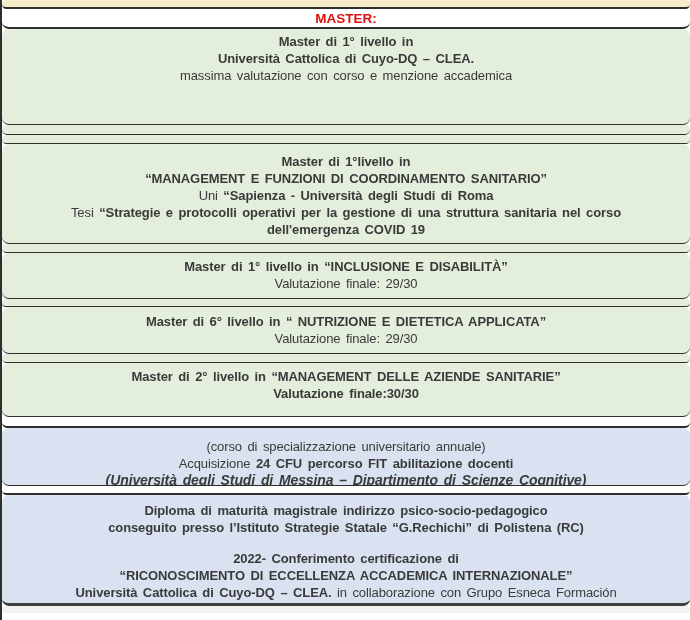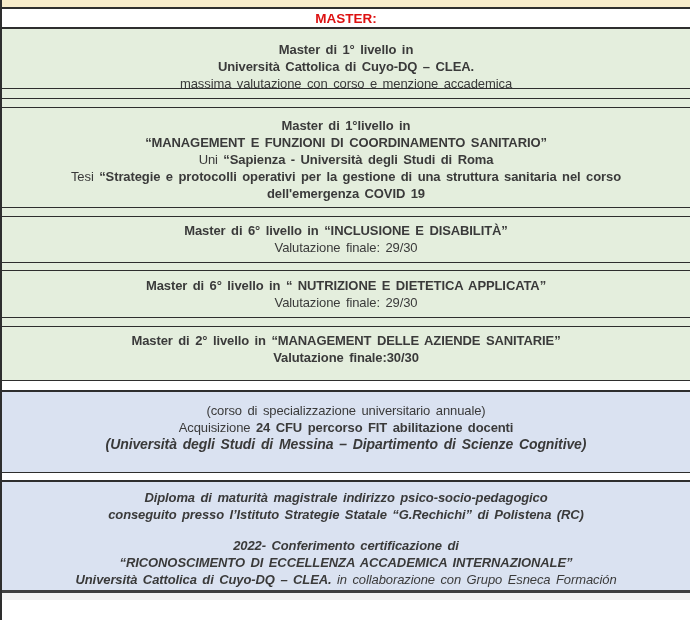--- a/index.html
+++ b/index.html
@@ -11,28 +11,29 @@
     background:#ffffff;
     border-left:2px solid #2e2e2e;
     font-family:"Liberation Sans", sans-serif;
     color:#3a3a3a;
   }
   .row {
     box-sizing:border-box;
     border-bottom:1px solid #2e2e2e;
     text-align:center;
     overflow:hidden;
+    border-radius:7px;
   }
   .cream { background:#f7ecca; }
   .green { background:#e4eedd; }
   .blue  { background:#dae2f1; }
   .white { background:#ffffff; }
   .gray  { background:#f2f2f2; border-bottom:none; }
   .bb2 { border-bottom-width:2px; }
-  .bb3 { border-bottom-width:3px; border-bottom-color:#3f3f3f;font-style:italic; }
+  .bb3 { border-bottom-width:3px; border-bottom-color:#3f3f3f; }
   .ln {
     font-size:13px;
     line-height:17px;
     white-space:nowrap;
     word-spacing:2px;
     letter-spacing:-0.1px;
   }
   .b { font-weight:bold; }
   .it { font-style:italic; font-size:14px; }
   .master-row {
@@ -46,61 +47,61 @@
 <body>
 
 <div class="page">
 
   <div class="row cream bb2" style="height:9px"></div>
 
   <div class="row white bb2 master-row" style="height:20px">
     <span>MASTER:</span>
   </div>
 
-  <div class="row green" style="height:60px; padding-top:12px">
+  <div class="row green" style="height:96px; padding-top:4px">
     <div class="ln b">Master di 1° livello in</div>
     <div class="ln b">Università Cattolica di Cuyo-DQ – CLEA.</div>
     <div class="ln">massima valutazione con corso e menzione accademica</div>
   </div>
 
   <div class="row green" style="height:10px"></div>
   <div class="row green" style="height:9px"></div>
 
   <div class="row green" style="height:100px; padding-top:9px">
     <div class="ln b">Master di 1°livello in</div>
     <div class="ln b">“MANAGEMENT E FUNZIONI DI COORDINAMENTO SANITARIO”</div>
     <div class="ln"><span>Uni </span><span class="b">“Sapienza - Università degli Studi di Roma</span></div>
     <div class="ln"><span>Tesi </span><span class="b">“Strategie e protocolli operativi per la gestione di una struttura sanitaria nel corso</span></div>
     <div class="ln b">dell'emergenza COVID 19</div>
   </div>
 
   <div class="row green" style="height:9px"></div>
 
   <div class="row green" style="height:46px; padding-top:5px">
-    <div class="ln b">Master di 6° livello in “INCLUSIONE E DISABILITÀ”</div>
+    <div class="ln b">Master di 1° livello in “INCLUSIONE E DISABILITÀ”</div>
     <div class="ln">Valutazione finale: 29/30</div>
   </div>
 
   <div class="row green" style="height:8px"></div>
 
   <div class="row green" style="height:47px; padding-top:6px">
     <div class="ln b">Master di 6° livello in “ NUTRIZIONE E DIETETICA APPLICATA”</div>
     <div class="ln">Valutazione finale: 29/30</div>
   </div>
 
   <div class="row green" style="height:9px"></div>
 
   <div class="row green" style="height:54px; padding-top:5px">
     <div class="ln b">Master di 2° livello in “MANAGEMENT DELLE AZIENDE SANITARIE”</div>
     <div class="ln b">Valutazione finale:30/30</div>
   </div>
 
   <div class="row white bb2" style="height:11px"></div>
 
-  <div class="row blue" style="height:81px; padding-top:10px">
+  <div class="row blue" style="height:58px; padding-top:10px">
     <div class="ln">(corso di specializzazione universitario annuale)</div>
     <div class="ln"><span>Acquisizione </span><span class="b">24 CFU percorso FIT abilitazione docenti</span></div>
     <div class="ln it b">(Università degli Studi di Messina – Dipartimento di Scienze Cognitive)</div>
   </div>
 
   <div class="row white bb2" style="height:9px"></div>
 
   <div class="row blue bb3" style="height:111px; padding-top:7px">
     <div class="ln b">Diploma di maturità magistrale indirizzo psico-socio-pedagogico</div>
     <div class="ln b">conseguito presso l’Istituto Strategie Statale “G.Rechichi” di Polistena (RC)</div>

